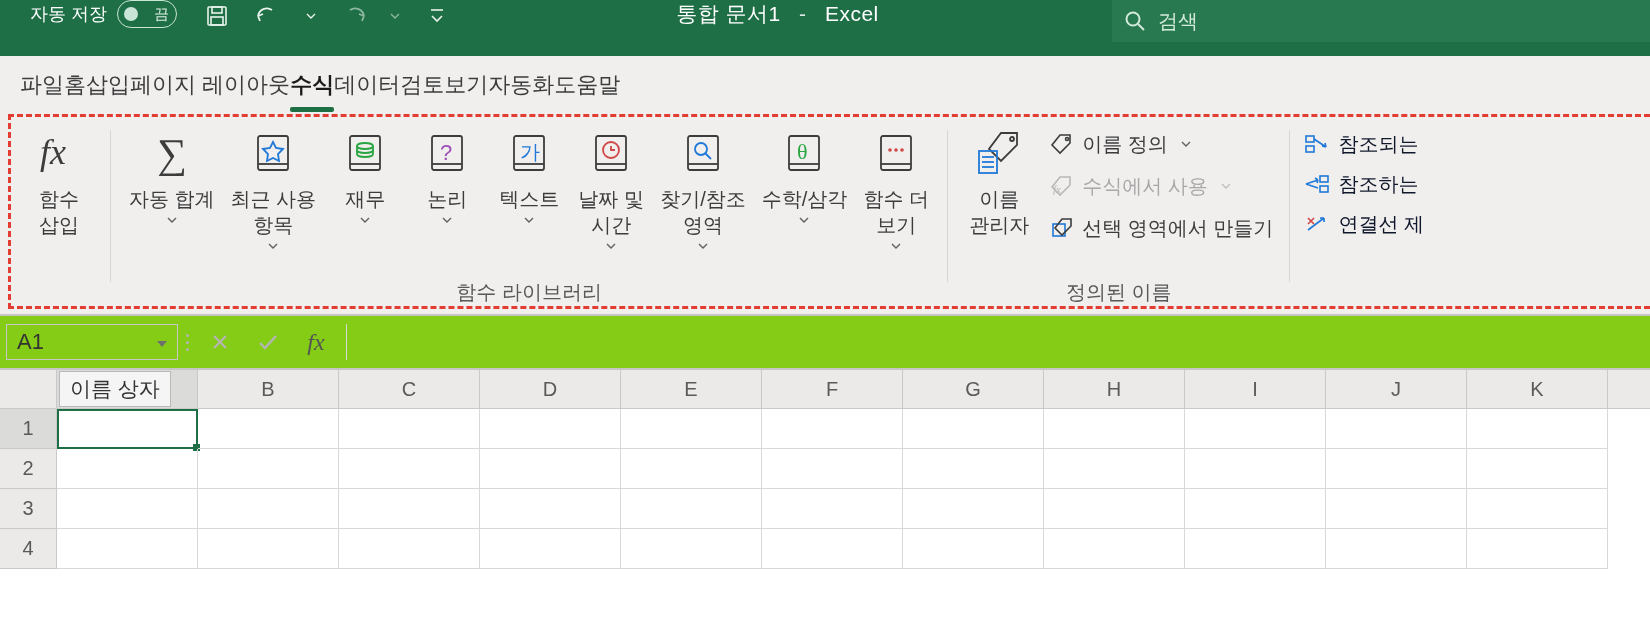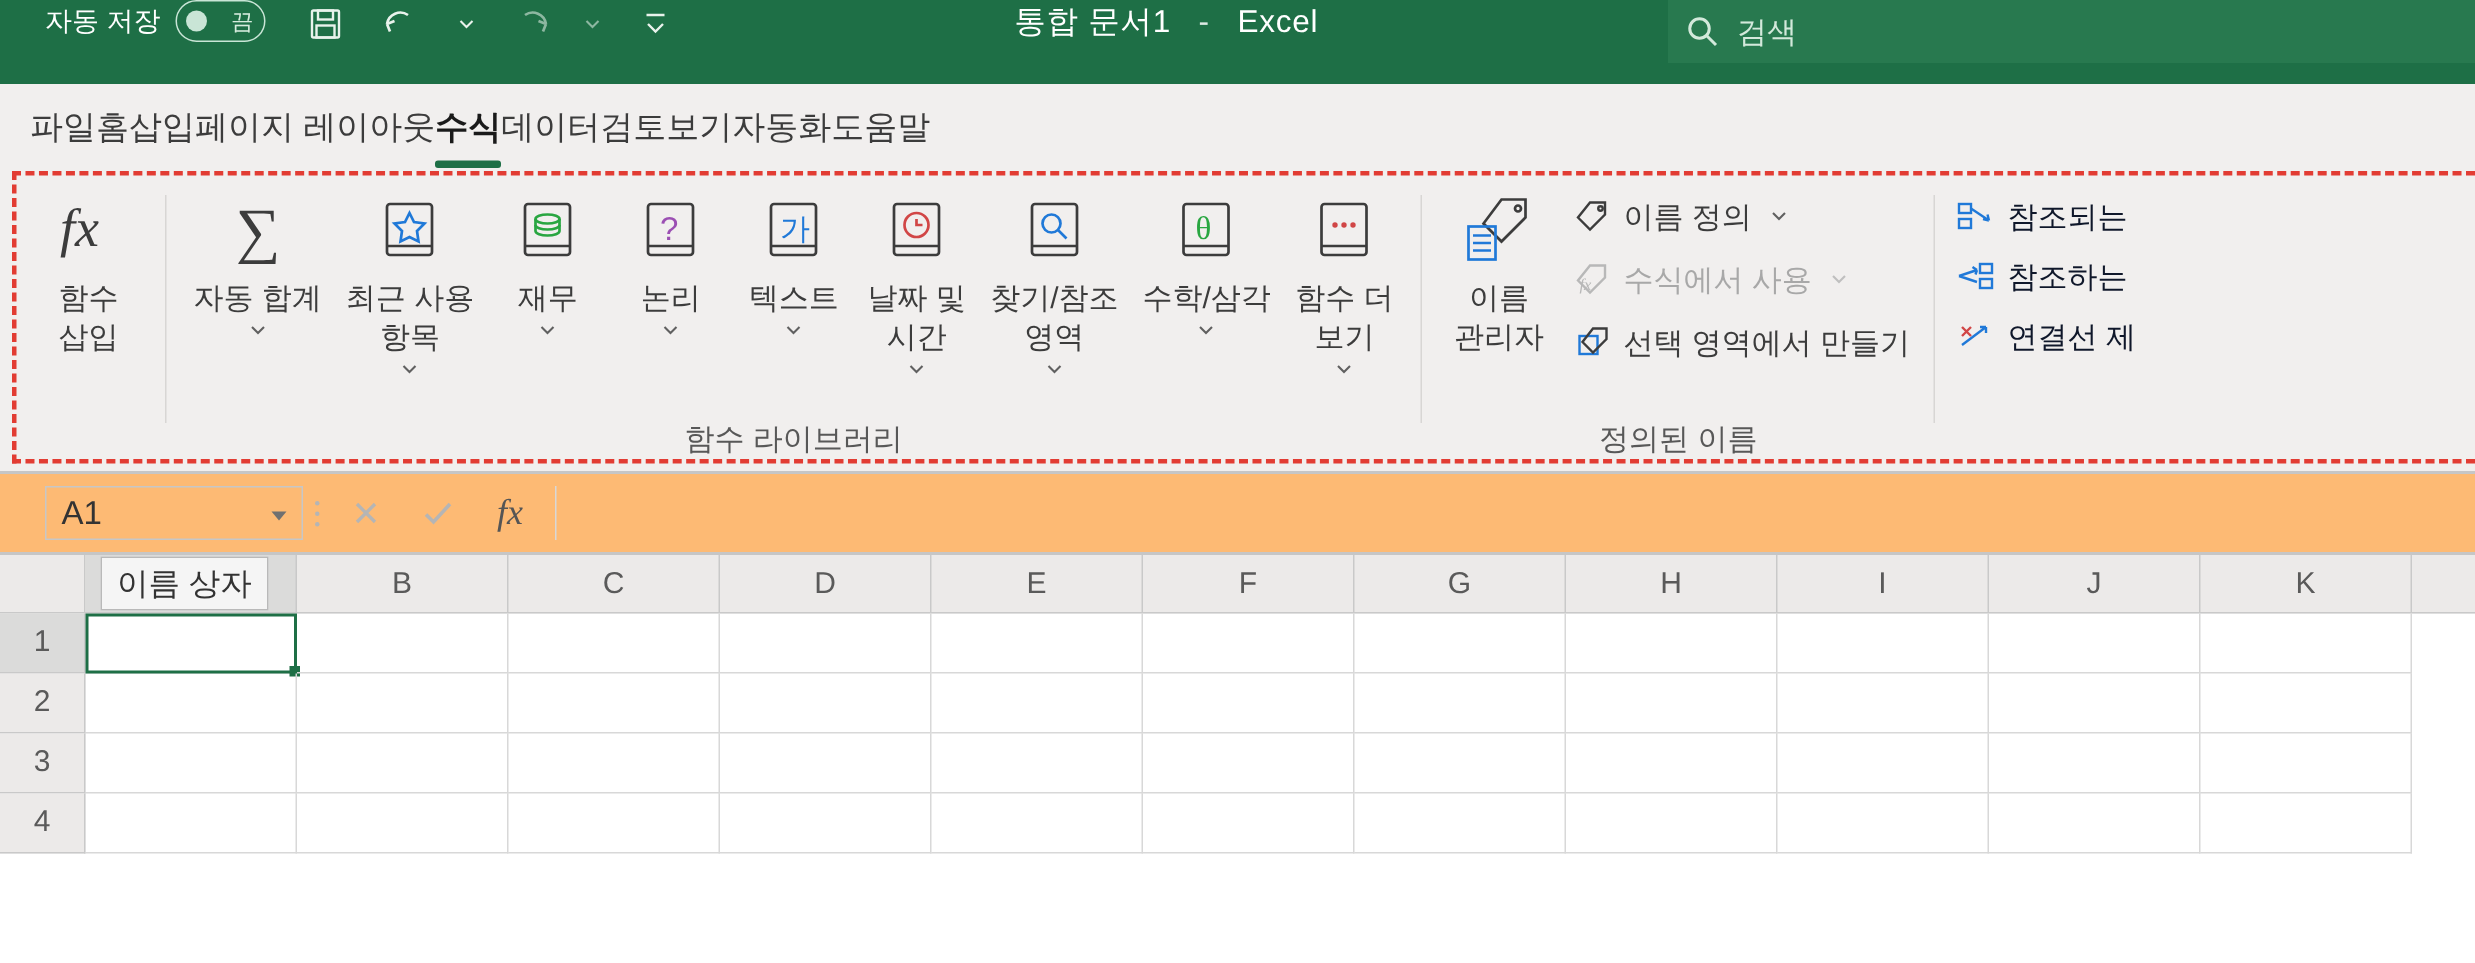--- a/index.html
+++ b/index.html
@@ -40,24 +40,24 @@
   .nm-btn{display:flex;align-items:center;gap:8px;font-size:20px;color:#3c3c3c;padding:0 6px;height:36px;}
   .nm-btn.disabled{color:#a8a8a8;}
   .nm-btn .dd{margin-left:4px;}
 
   .trace-col{display:flex;flex-direction:column;gap:4px;padding-top:6px;}
   .trace-btn{display:flex;align-items:center;gap:8px;font-size:20px;color:#0f172a;padding:0 4px;height:36px;white-space:nowrap;}
 
   .dd svg{display:block;}
 
   
-  .fbar{height:52px;display:flex;align-items:center;background:#fdba74;border-top:2px solid #c6c6c6;border-bottom:2px solid #c6c6c6;padding-left:24px;}
+  .fbar{height:52px;display:flex;align-items:center;background:#84cc16;border-top:2px solid #c6c6c6;border-bottom:2px solid #c6c6c6;}
   .namebox{width:172px;height:36px;margin-left:6px;border:1px solid #c7c7c7;display:flex;align-items:center;padding:0 8px 0 10px;font-size:22px;color:#333;box-sizing:border-box;justify-content:space-between;position:relative;}
   .namebox .ddbtn{color:#6c6c6c;}
-  .tooltip{position:absolute;top:46px;left:36px;background:#f5f5f5;border:1px solid #b9b9b9;padding:3px 10px;font-size:21px;color:#333;white-space:nowrap;z-index:5;}
+  .tooltip{position:absolute;top:46px;left:52px;background:#f5f5f5;border:1px solid #b9b9b9;padding:3px 10px;font-size:21px;color:#333;white-space:nowrap;z-index:5;}
   .fbar .vsep{width:2px;height:32px;background:transparent;margin:0 8px;display:flex;flex-direction:column;justify-content:center;gap:4px;}
   .fbar .vsep i{width:3px;height:3px;background:#b5b5b5;border-radius:50%;display:block;margin:0 auto;}
   .fbar .fbtn{width:48px;height:36px;display:flex;align-items:center;justify-content:center;color:#b5b5b5;font-size:26px;}
   .fbar .fxlbl{font-style:italic;font-family:"Times New Roman",serif;}
   .fbar .fval{flex:1;height:36px;border-left:1px solid #d8d8d8;margin-left:6px;}
 
   
   .grid{position:relative;height:272px;}
   .colhdr{display:flex;height:38px;background:#eceae9;border-bottom:1px solid #c9c9c9;}
   .rowhdr-spacer{width:56px;border-right:1px solid #c9c9c9;}

